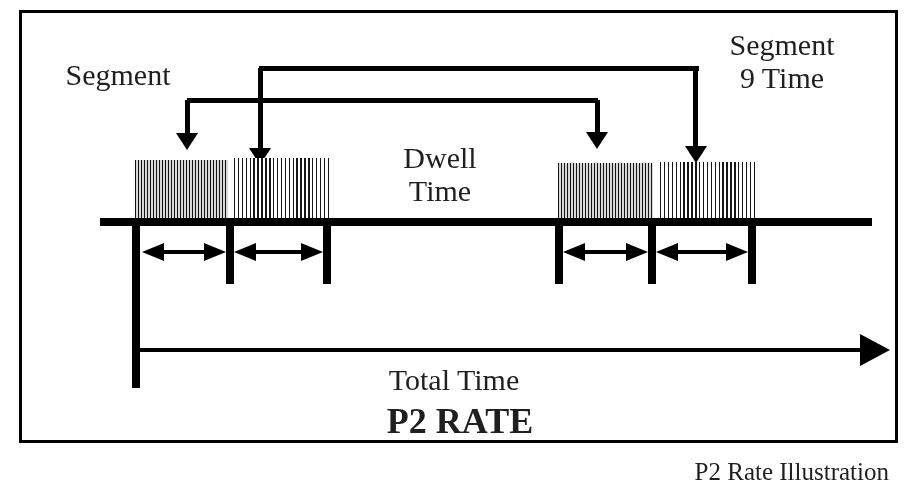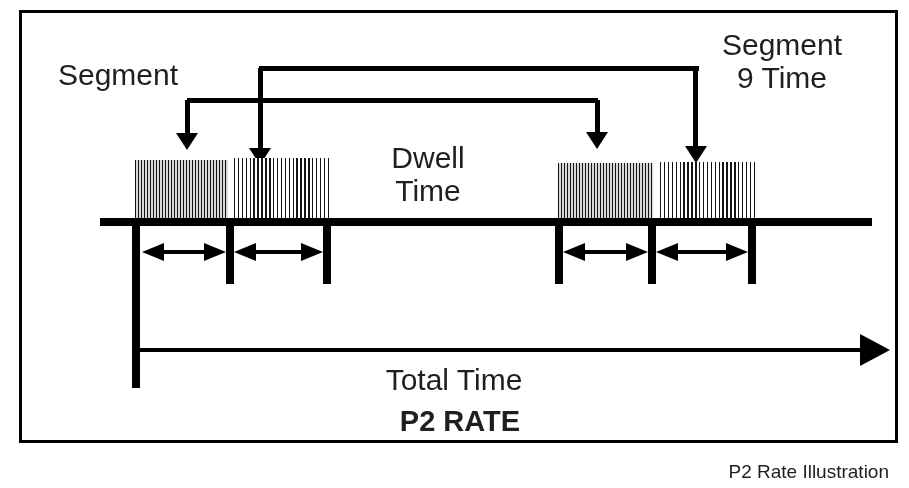--- a/index.html
+++ b/index.html
@@ -1,21 +1,21 @@
 <!DOCTYPE html>
 <html><head>
 <meta charset="utf-8">
 <style>
   html, body { margin: 0; padding: 0; background: #ffffff; }
   #figure {
     position: relative;
     width: 909px;
     height: 488px;
     background: #ffffff;
-    font-family: Liberation Sans, sans-serif;
+    font-family: Liberation Serif, serif;
     color: #1f1f1f;
     overflow: hidden;
   }
   .bar { position: absolute; background: #000000; }
   .lbl {
     position: absolute;
     font-size: 30px;
     line-height: 33px;
     text-align: center;
     color: #1f1f1f;
@@ -89,21 +89,21 @@
 
   <div class="lbl" style="left:38px; top:58px; width:160px;">
     <span>Segment</span>
   </div>
 
   <div class="lbl" style="left:702px; top:28px; width:160px;">
     <span>Segment</span>
     <span>9 Time</span>
   </div>
 
-  <div class="lbl" style="left:348px; top:141px; width:160px;">
+  <div class="lbl" style="left:360px; top:141px; width:160px;">
     <span>Dwell</span>
     <span>Time</span>
   </div>
 
   <div class="bar" style="left:187px; top:98px; width:411px; height:5px;"></div>
   <div class="bar" style="left:185px; top:100px; width:5px; height:33px;"></div>
   <div class="ah-down" style="left:176px; top:133px;"></div>
   <div class="bar" style="left:595px; top:100px; width:5px; height:32px;"></div>
   <div class="ah-down" style="left:586px; top:132px;"></div>
 
@@ -145,17 +145,17 @@
   <div class="dspan" style="left:656px; top:243px; width:92px;">
     <i class="hl"></i>
     <i class="st"></i>
     <i class="hr"></i>
   </div>
 
   <div class="bar" style="left:136px; top:348px; width:726px; height:4px;"></div>
   <div class="ah-east" style="left:860px; top:334px;"></div>
 
   <div class="lbl" style="left:334px; top:363px; width:240px;text-align:center;">Total Time</div>
-  <div class="lbl bold" style="left:340px; top:405px; width:240px; font-size:29px;">P2 RATE</div>
+  <div class="lbl bold" style="left:340px; top:405px; width:240px; font-size:36px;">P2 RATE</div>
 
-  <div class="lbl right" style="left:492px; top:455px; width:397px; font-size:19px;">P2 Rate Illustration</div>
+  <div class="lbl right" style="left:492px; top:455px; width:397px; font-size:25px;">P2 Rate Illustration</div>
 
 </div>
 
 </body></html>

